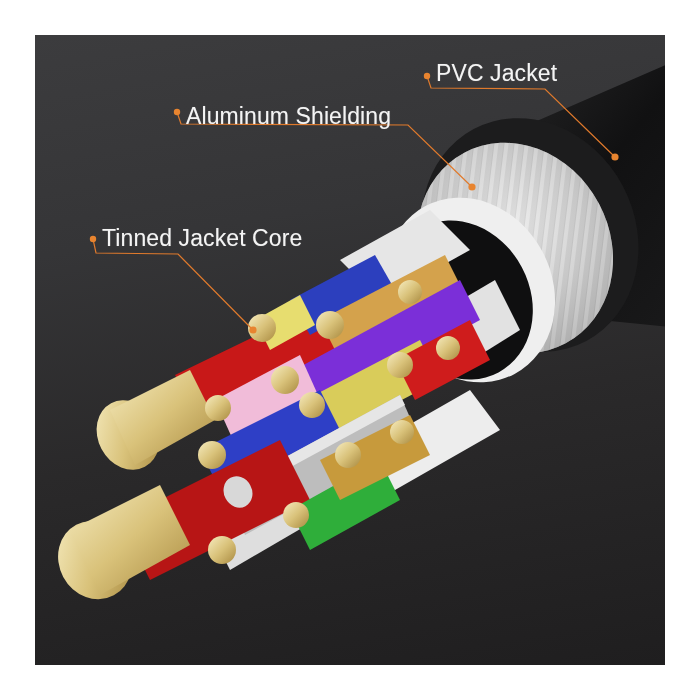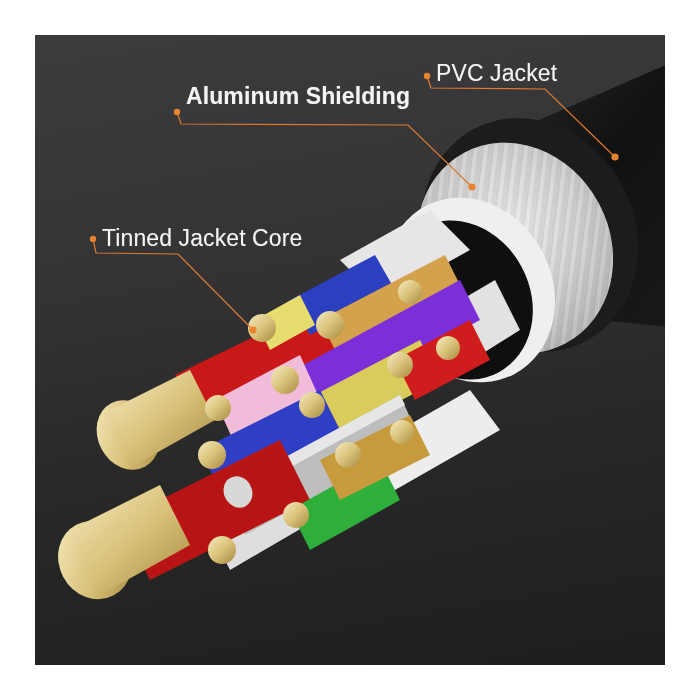--- a/index.html
+++ b/index.html
@@ -121,14 +121,14 @@
     <circle cx="427" cy="76" r="3.2"></circle>
     <circle cx="615" cy="157" r="3.6"></circle>
     <circle cx="177" cy="112" r="3.2"></circle>
     <circle cx="472" cy="187" r="3.6"></circle>
     <circle cx="93" cy="239" r="3.2"></circle>
     <circle cx="253" cy="330" r="3.6"></circle>
   </g>
 </svg>
 
 <div class="label" style="left:436px; top:60px;">PVC Jacket</div>
-<div class="label" style="left:186px; top:83px;font-weight:bold;">Aluminum Shielding</div>
+<div class="label" style="left:186px; top:103px;">Aluminum Shielding</div>
 <div class="label" style="left:102px; top:225px;">Tinned Jacket Core</div>
 
 </body></html>

